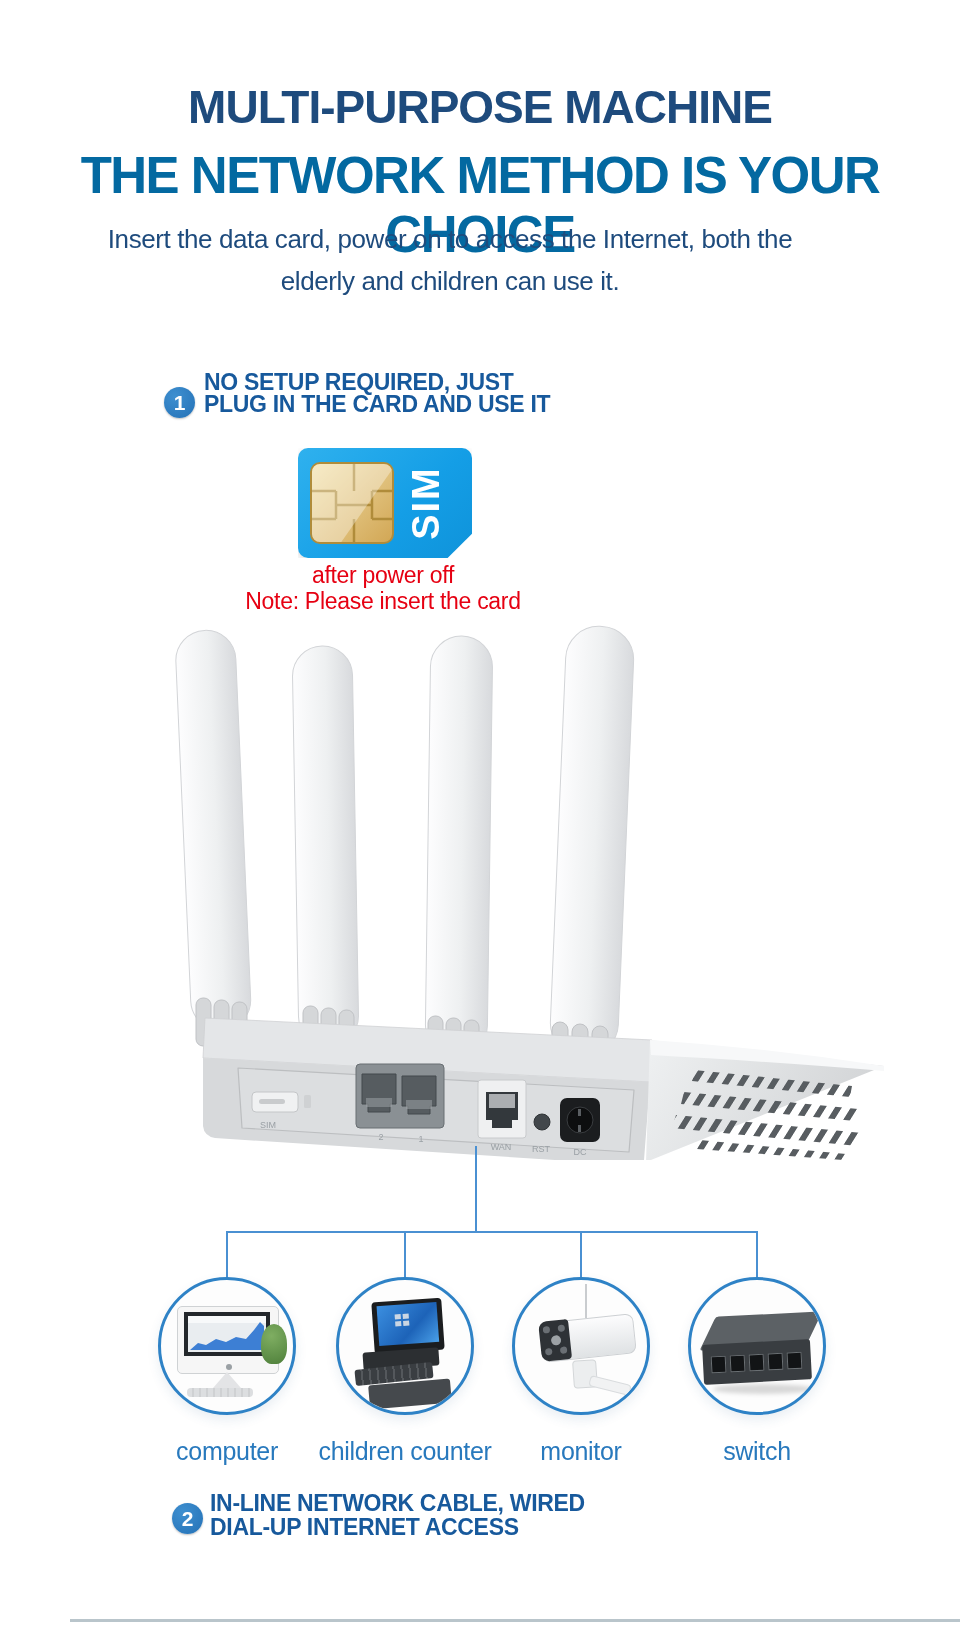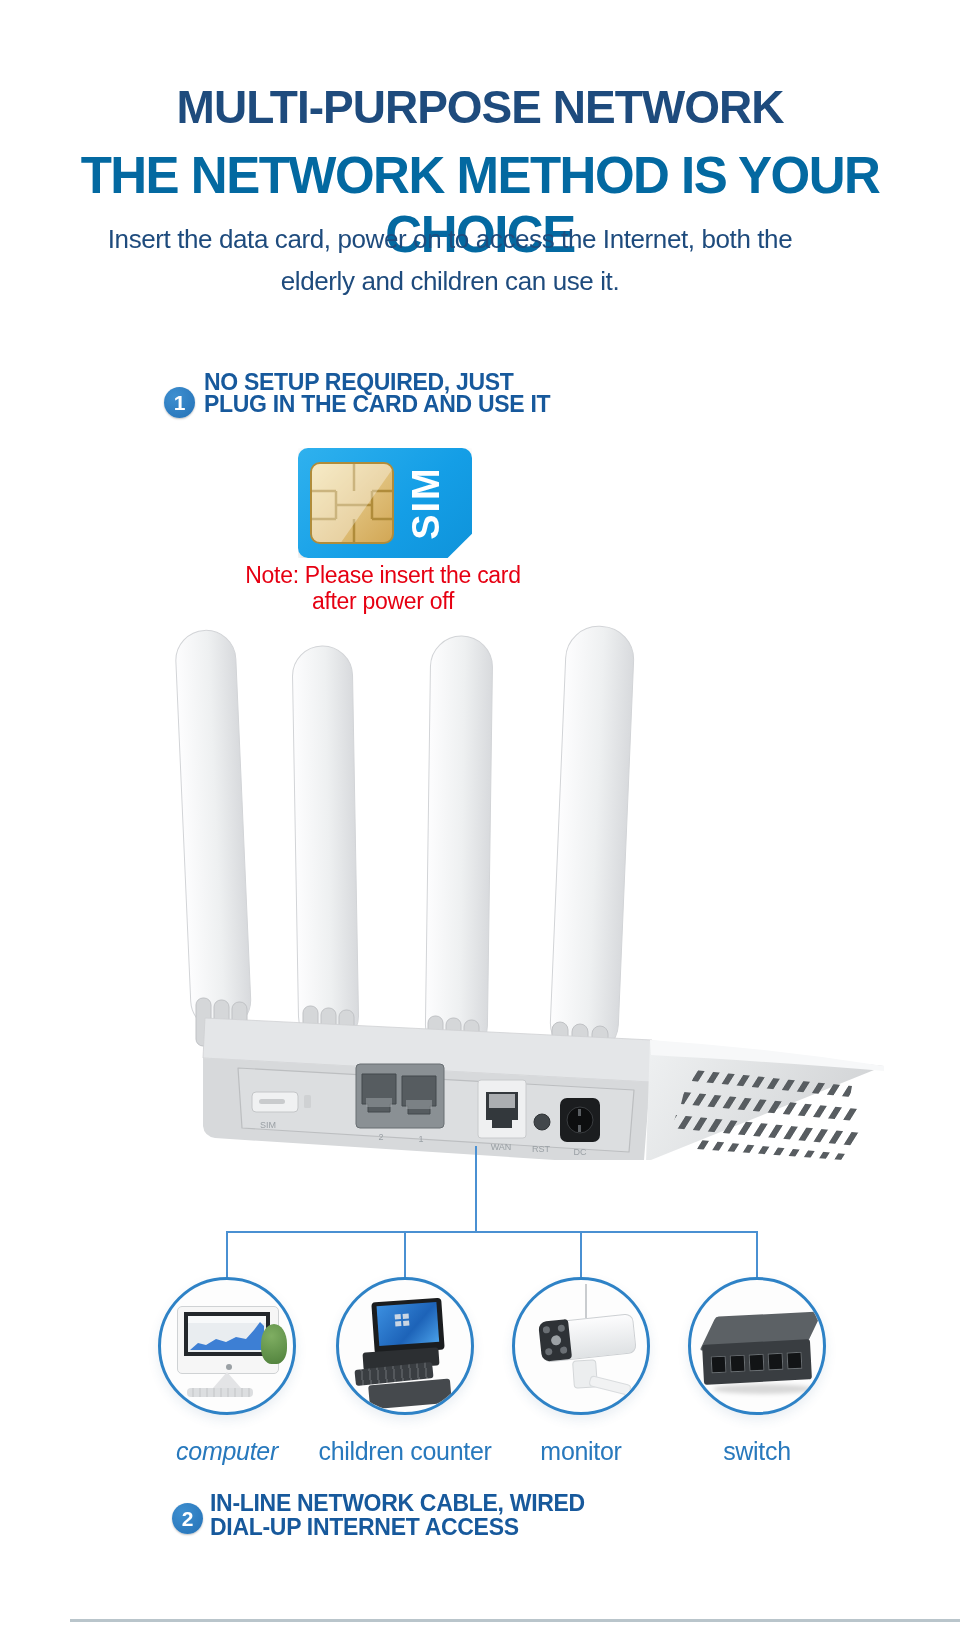--- a/index.html
+++ b/index.html
@@ -115,42 +115,42 @@
   
   .bottom-rule{position:absolute;left:70px;top:1619px;width:890px;height:3px;background:#b9c5cb;}
   
   .router-svg{position:absolute;left:0;top:600px;}
 </style>
 </head>
 <body>
 
 <div class="page">
 
-  <div class="title1">MULTI-PURPOSE NETWORK</div>
+  <div class="title1">MULTI-PURPOSE MACHINE</div>
   <div class="title2">THE NETWORK METHOD IS YOUR CHOICE</div>
   <div class="subtitle" style="top:224px">Insert the data card, power on to access the Internet, both the</div>
   <div class="subtitle" style="top:266px">elderly and children can use it.</div>
 
   <div class="step-num" style="left:164px;top:387px;">1</div>
   <div class="step-heading" style="left:204px;top:371px;">NO SETUP REQUIRED, JUST</div>
   <div class="step-heading" style="left:204px;top:393px;">PLUG IN THE CARD AND USE IT</div>
 
   <div class="sim-card">
     <div class="sim-chip">
       <svg width="84" height="82" viewBox="0 0 84 82">
         <path d="M0,27 H24 M0,55 H24 M84,27 H60 M84,55 H60 M24,27 V55 M60,27 V55 M24,41 H60 M42,0 V27 M42,55 V82" stroke="#b08c3a" stroke-width="2.5" fill="none"></path>
       </svg>
       <div class="chip-shine"></div>
     </div>
     <div class="sim-word">SIM</div>
   </div>
 
   <div class="note">
+    <div>after power off</div>
     <div>Note: Please insert the card</div>
-    <div>after power off</div>
   </div>
 
   <svg class="router-svg" width="960" height="560" viewBox="0 0 960 560">
     <defs>
       <linearGradient id="antGrad" x1="0" y1="0" x2="1" y2="0">
         <stop offset="0" stop-color="#fdfdfe"></stop>
         <stop offset="0.55" stop-color="#eef0f1"></stop>
         <stop offset="1" stop-color="#d8dadd"></stop>
       </linearGradient>
       <linearGradient id="wedgeGrad" x1="0" y1="0" x2="1" y2="0.3">
@@ -238,21 +238,21 @@
     <text x="580" y="555" font-size="9" fill="#9aa0a5" text-anchor="middle">DC</text>
   </svg>
 
   <div class="cline" style="left:475px;top:1146px;width:2px;height:86px;"></div>
   <div class="cline" style="left:226px;top:1231px;width:532px;height:2px;"></div>
   <div class="cline" style="left:226px;top:1231px;width:2px;height:47px;"></div>
   <div class="cline" style="left:404px;top:1231px;width:2px;height:47px;"></div>
   <div class="cline" style="left:580px;top:1231px;width:2px;height:47px;"></div>
   <div class="cline" style="left:756px;top:1231px;width:2px;height:47px;"></div>
 
-  <div class="device-col" style="left:127px;font-style:italic;">
+  <div class="device-col" style="left:127px;">
     <div class="device-circle">
       <div class="pc-monitor">
         <div class="pc-screen">
           <svg width="86" height="44" viewBox="0 0 86 44">
             <rect x="4" y="4" width="78" height="36" fill="#e9edf0"></rect>
             <rect x="4" y="4" width="78" height="7" fill="#f7f9fa"></rect>
             <path d="M6,38 L14,31 L22,33 L32,27 L42,30 L52,25 L62,27 L70,18 L76,10 L80,14 L80,38 Z" fill="#3d7fd4"></path>
           </svg>
         </div>
         <div class="pc-dot"></div>

